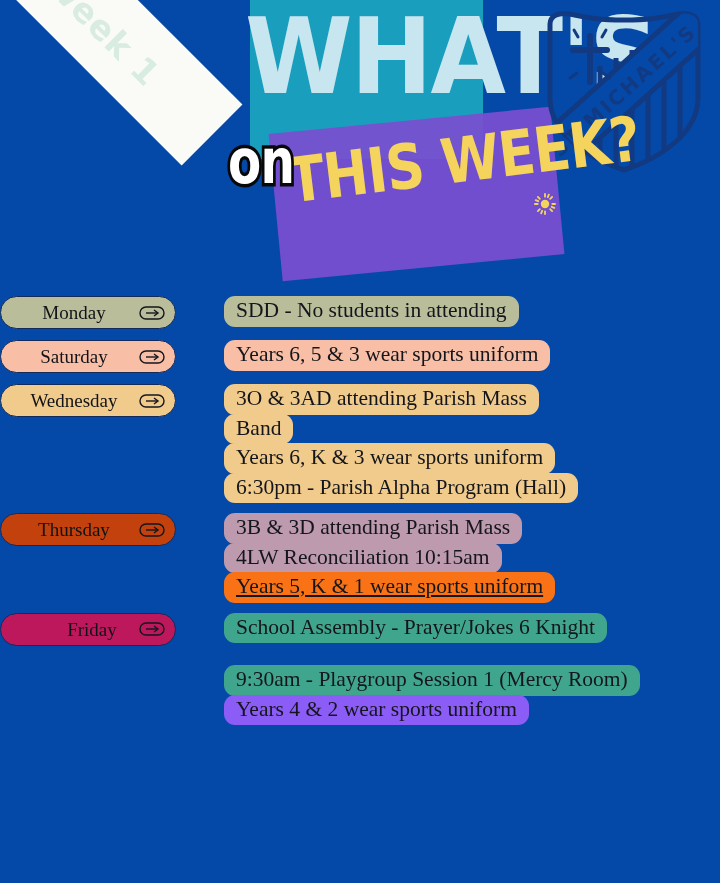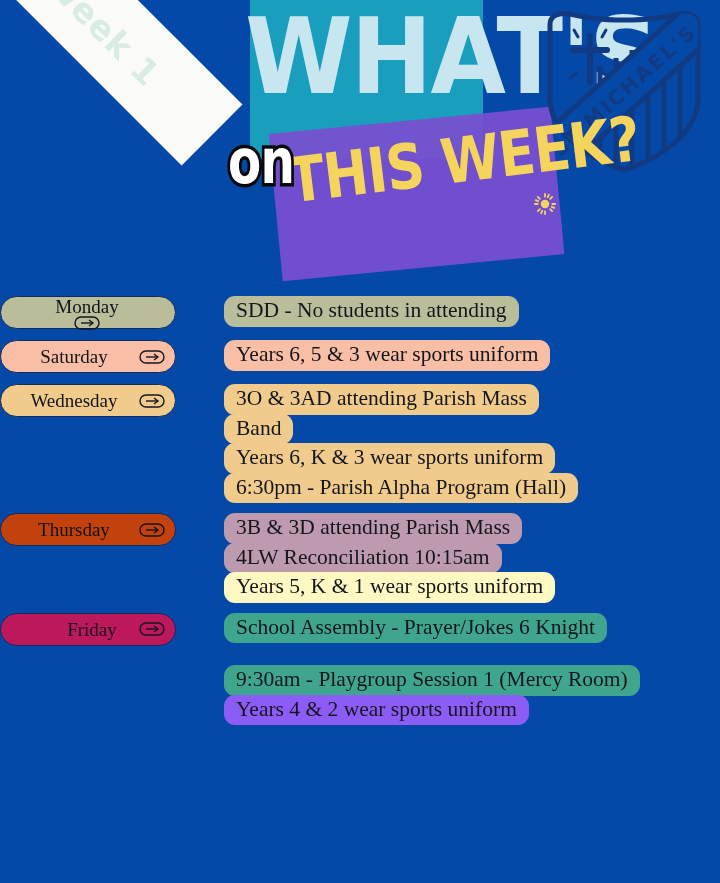--- a/index.html
+++ b/index.html
@@ -278,21 +278,21 @@
       <line x1="34" y1="24" x2="38" y2="31"></line>
       <line x1="66" y1="24" x2="62" y2="31"></line>
       <line x1="30" y1="72" x2="37" y2="67"></line>
       <line x1="70" y1="72" x2="63" y2="67"></line>
     </g>
   </svg>
 
   <div class="schedule">
 
     <div class="day-row">
-      <div class="day-pill" style="background-color: rgb(185, 189, 154); flex-direction: column;">
+      <div class="day-pill" style="background-color: rgb(185, 189, 154);">
         <span class="day-name">Monday</span>
         <svg class="arrow-oval" viewBox="0 0 26 14">
           <rect x="1" y="1" width="24" height="12" rx="6" fill="none" stroke="#14161c" stroke-width="1.4"></rect>
           <line x1="7" y1="7" x2="18" y2="7" stroke="#14161c" stroke-width="1.4"></line>
           <polyline points="15,4 19,7 15,10" fill="none" stroke="#14161c" stroke-width="1.4"></polyline>
         </svg>
       </div>
       <div class="events">
         <div class="event-line" style="background-color: rgb(185, 189, 154);">SDD - No students in attending</div>
       </div>
@@ -334,21 +334,21 @@
         <span class="day-name">Thursday</span>
         <svg class="arrow-oval" viewBox="0 0 26 14">
           <rect x="1" y="1" width="24" height="12" rx="6" fill="none" stroke="#14161c" stroke-width="1.4"></rect>
           <line x1="7" y1="7" x2="18" y2="7" stroke="#14161c" stroke-width="1.4"></line>
           <polyline points="15,4 19,7 15,10" fill="none" stroke="#14161c" stroke-width="1.4"></polyline>
         </svg>
       </div>
       <div class="events">
         <div class="event-line" style="background-color: rgb(189, 154, 173);">3B &amp; 3D attending Parish Mass</div>
         <div class="event-line" style="background-color: rgb(189, 154, 173);">4LW Reconciliation 10:15am</div>
-        <div class="event-line" style="background-color: #fef9c3;">Years 5, K &amp; 1 wear sports uniform</div>
+        <div class="event-line" style="background-color: #f97316; text-decoration: underline;">Years 5, K &amp; 1 wear sports uniform</div>
       </div>
     </div>
 
     <div class="day-row">
       <div class="day-pill" style="background-color: #be185d; padding-left: 44px;">
         <span class="day-name">Friday</span>
         <svg class="arrow-oval" viewBox="0 0 26 14">
           <rect x="1" y="1" width="24" height="12" rx="6" fill="none" stroke="#14161c" stroke-width="1.4"></rect>
           <line x1="7" y1="7" x2="18" y2="7" stroke="#14161c" stroke-width="1.4"></line>
           <polyline points="15,4 19,7 15,10" fill="none" stroke="#14161c" stroke-width="1.4"></polyline>

